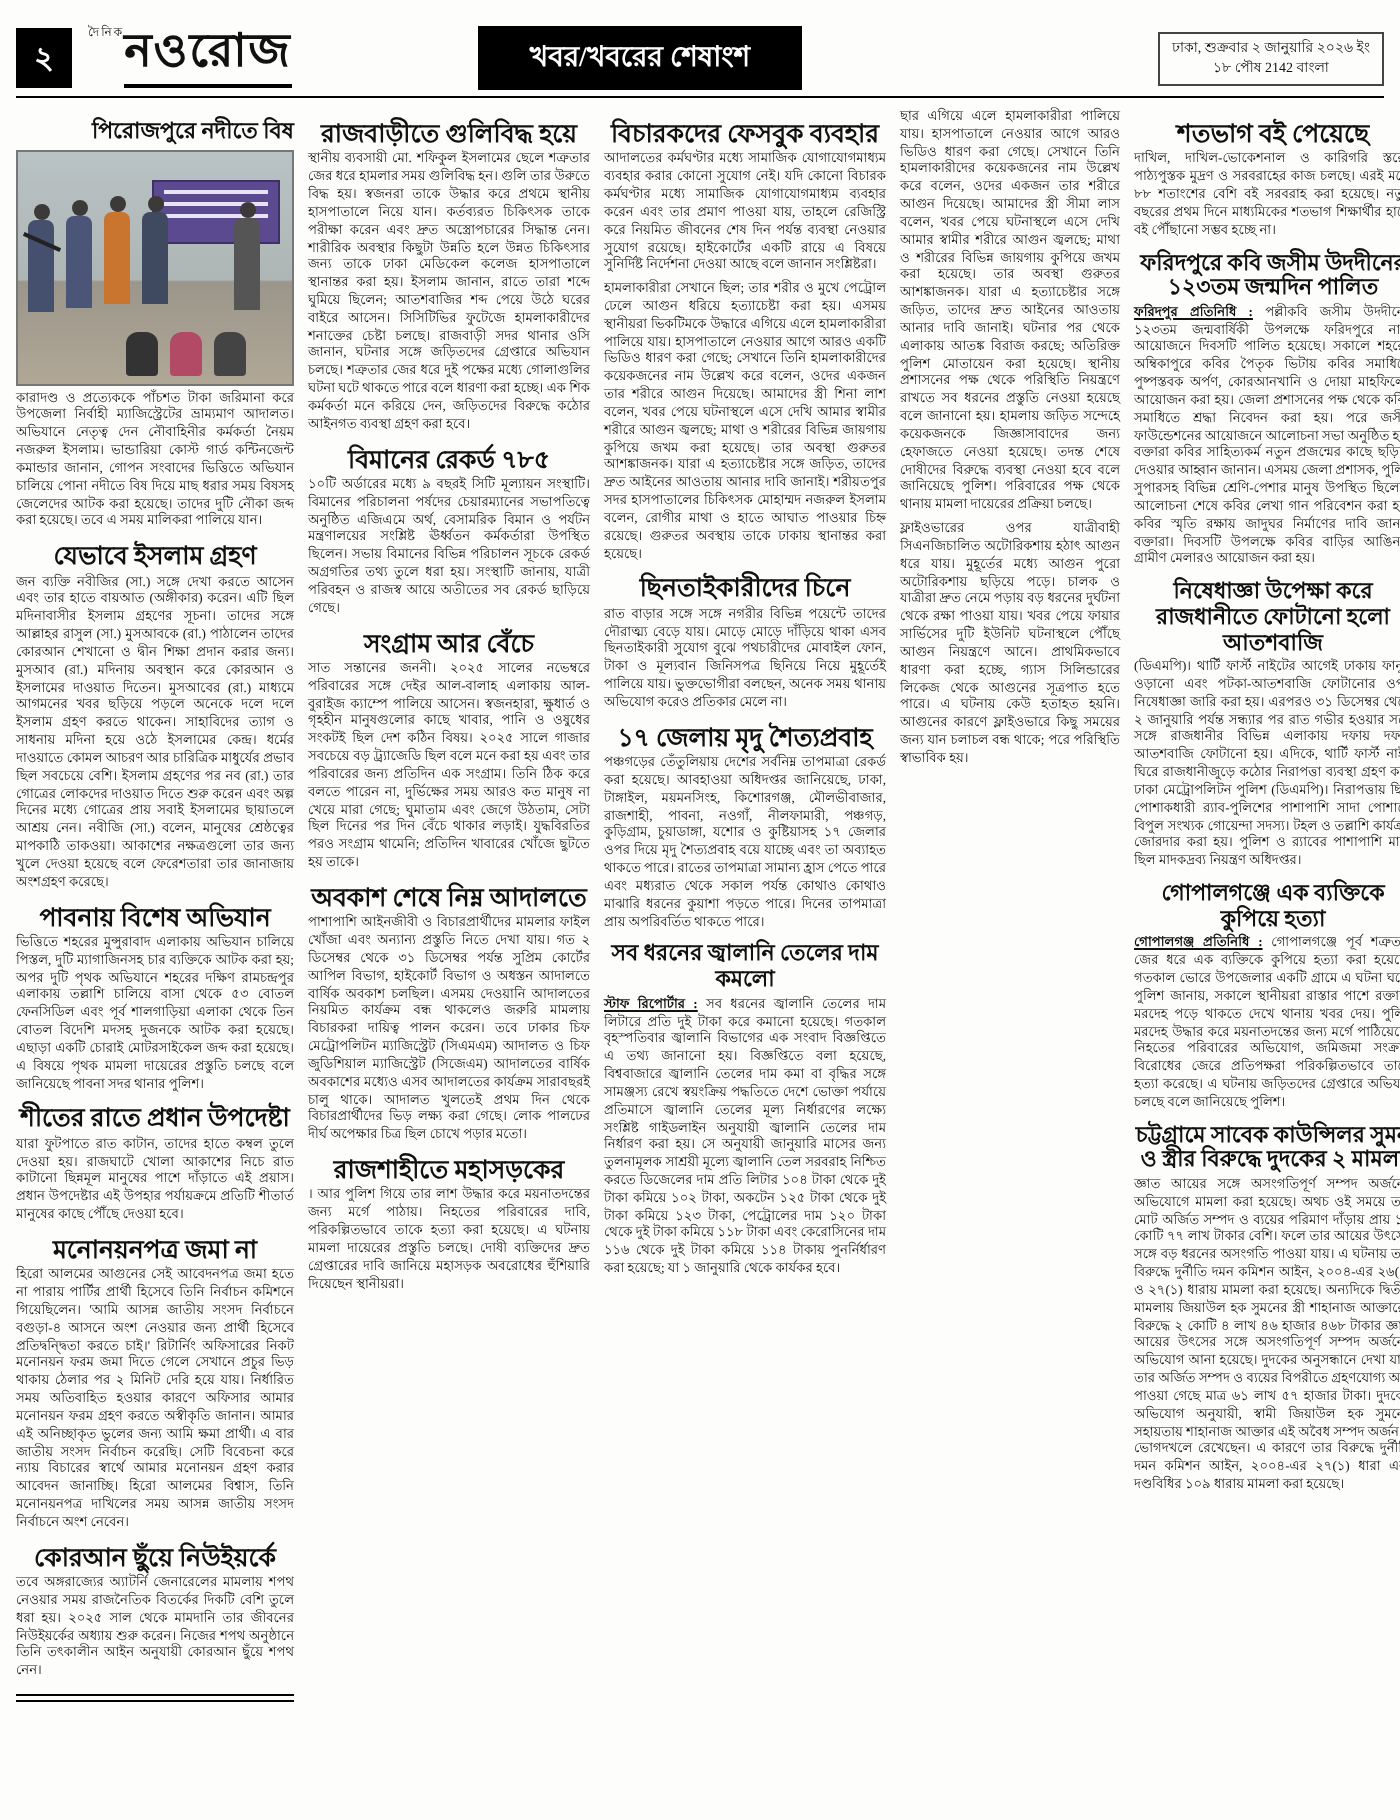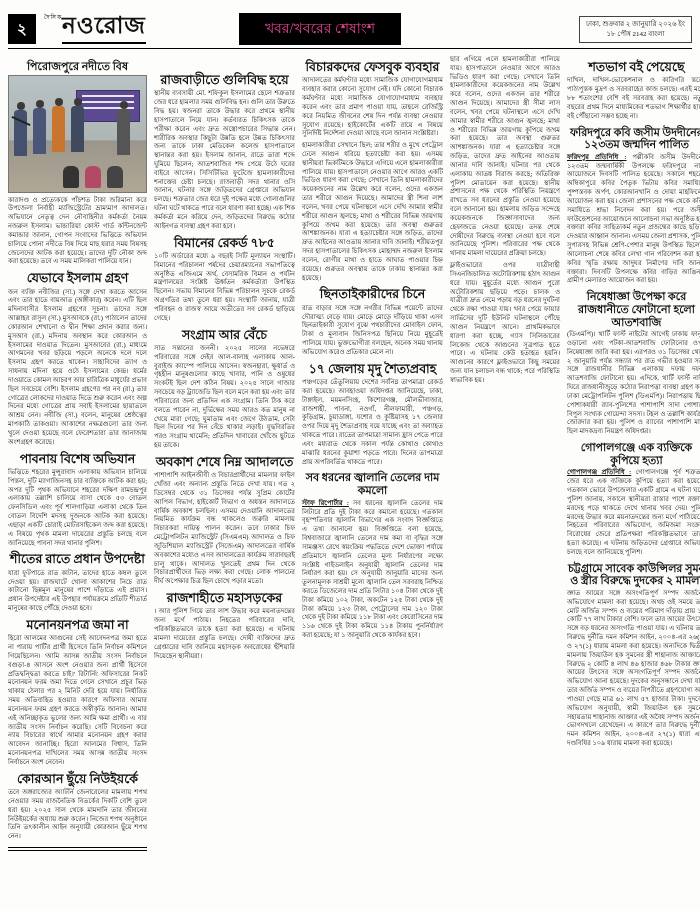--- a/index.html
+++ b/index.html
@@ -7,30 +7,30 @@
          font-family:"Liberation Serif","DejaVu Serif",serif;color:#111;overflow:hidden;}
   .inner{position:absolute;left:8px;right:8px;top:14px;bottom:8px;}
 
   
   .hdr{display:flex;align-items:stretch;gap:8px;height:30px;}
   .pgno{background:#000;color:#fff;width:28px;display:flex;align-items:center;justify-content:center;
         font-size:15px;font-weight:bold;}
   .masthead{display:flex;justify-content:flex-end;line-height:1;}
   .masthead .sup{font-size:6px;letter-spacing:1px;}
   .masthead .main{font-size:23px;font-weight:bold;letter-spacing:1px;border-bottom:2px solid #000;}
-  .sect{background:#000;color:#ec4899;align-self:center;margin:0 auto;padding:4px 26px;
-        font-size:14px;font-weight:normal;}
+  .sect{background:#000;color:#ffffff;align-self:center;margin:0 auto;padding:4px 26px;
+        font-size:14px;font-weight:bold;}
   .datebox{border:1px solid #444;margin-left:auto;align-self:center;text-align:center;
            padding:2px 6px;font-size:7px;line-height:1.5;}
   .hrule{border:0;border-top:1.6px solid #000;margin:4px 0 6px 0;}
 
   
   .cols{display:flex;gap:7px;align-items:flex-start;}
   .col{flex:1 1 0;min-width:0;}
-  .c1{flex:0 0 139px;} .c2{flex:0 0 141px;margin-top:13px;} .c3{flex:0 0 141px;} .c4{flex:0 0 110px;} .c5{flex:0 0 139px;}
+  .c1{flex:0 0 139px;} .c2{flex:0 0 141px;} .c3{flex:0 0 141px;} .c4{flex:0 0 110px;} .c5{flex:0 0 139px;}
 
   .hl{font-size:12.5px;font-weight:bold;text-align:center;margin:5px 0 2px 0;line-height:1.15;
       font-family:"Liberation Serif",serif;}
   .hl.small{font-size:11px;}
   .body{font-size:6.6px;line-height:1.34;text-align:justify;margin:0 0 3px 0;word-break:break-word;}
   .byline{font-weight:bold;text-decoration:underline;}
   .endrule{border-top:1px solid #000;border-bottom:1px solid #000;height:2px;margin:6px 0;}
 
   
   .photo{width:100%;height:118px;position:relative;background:
@@ -67,21 +67,21 @@
         <div>ঢাকা, শুক্রবার ২ জানুয়ারি ২০২৬ ইং</div>
         <div>১৮ পৌষ 2142 বাংলা</div>
       </div>
     </div>
     <hr class="hrule">
 
     <div class="cols">
 
       <div class="col c1">
         <div>
-          <div class="hl small" style="text-align:center;">পিরোজপুরে নদীতে বিষ</div>
+          <div class="hl small" style="text-align:right;">পিরোজপুরে নদীতে বিষ</div>
           <div class="photo">
             <div class="banner">
                 <i></i>
                 <i></i>
                 <i></i>
               </div>
             <div class="fig f1"></div>
             <div class="gun"></div>
             <div class="fig f2"></div>
             <div class="fig f3"></div>

